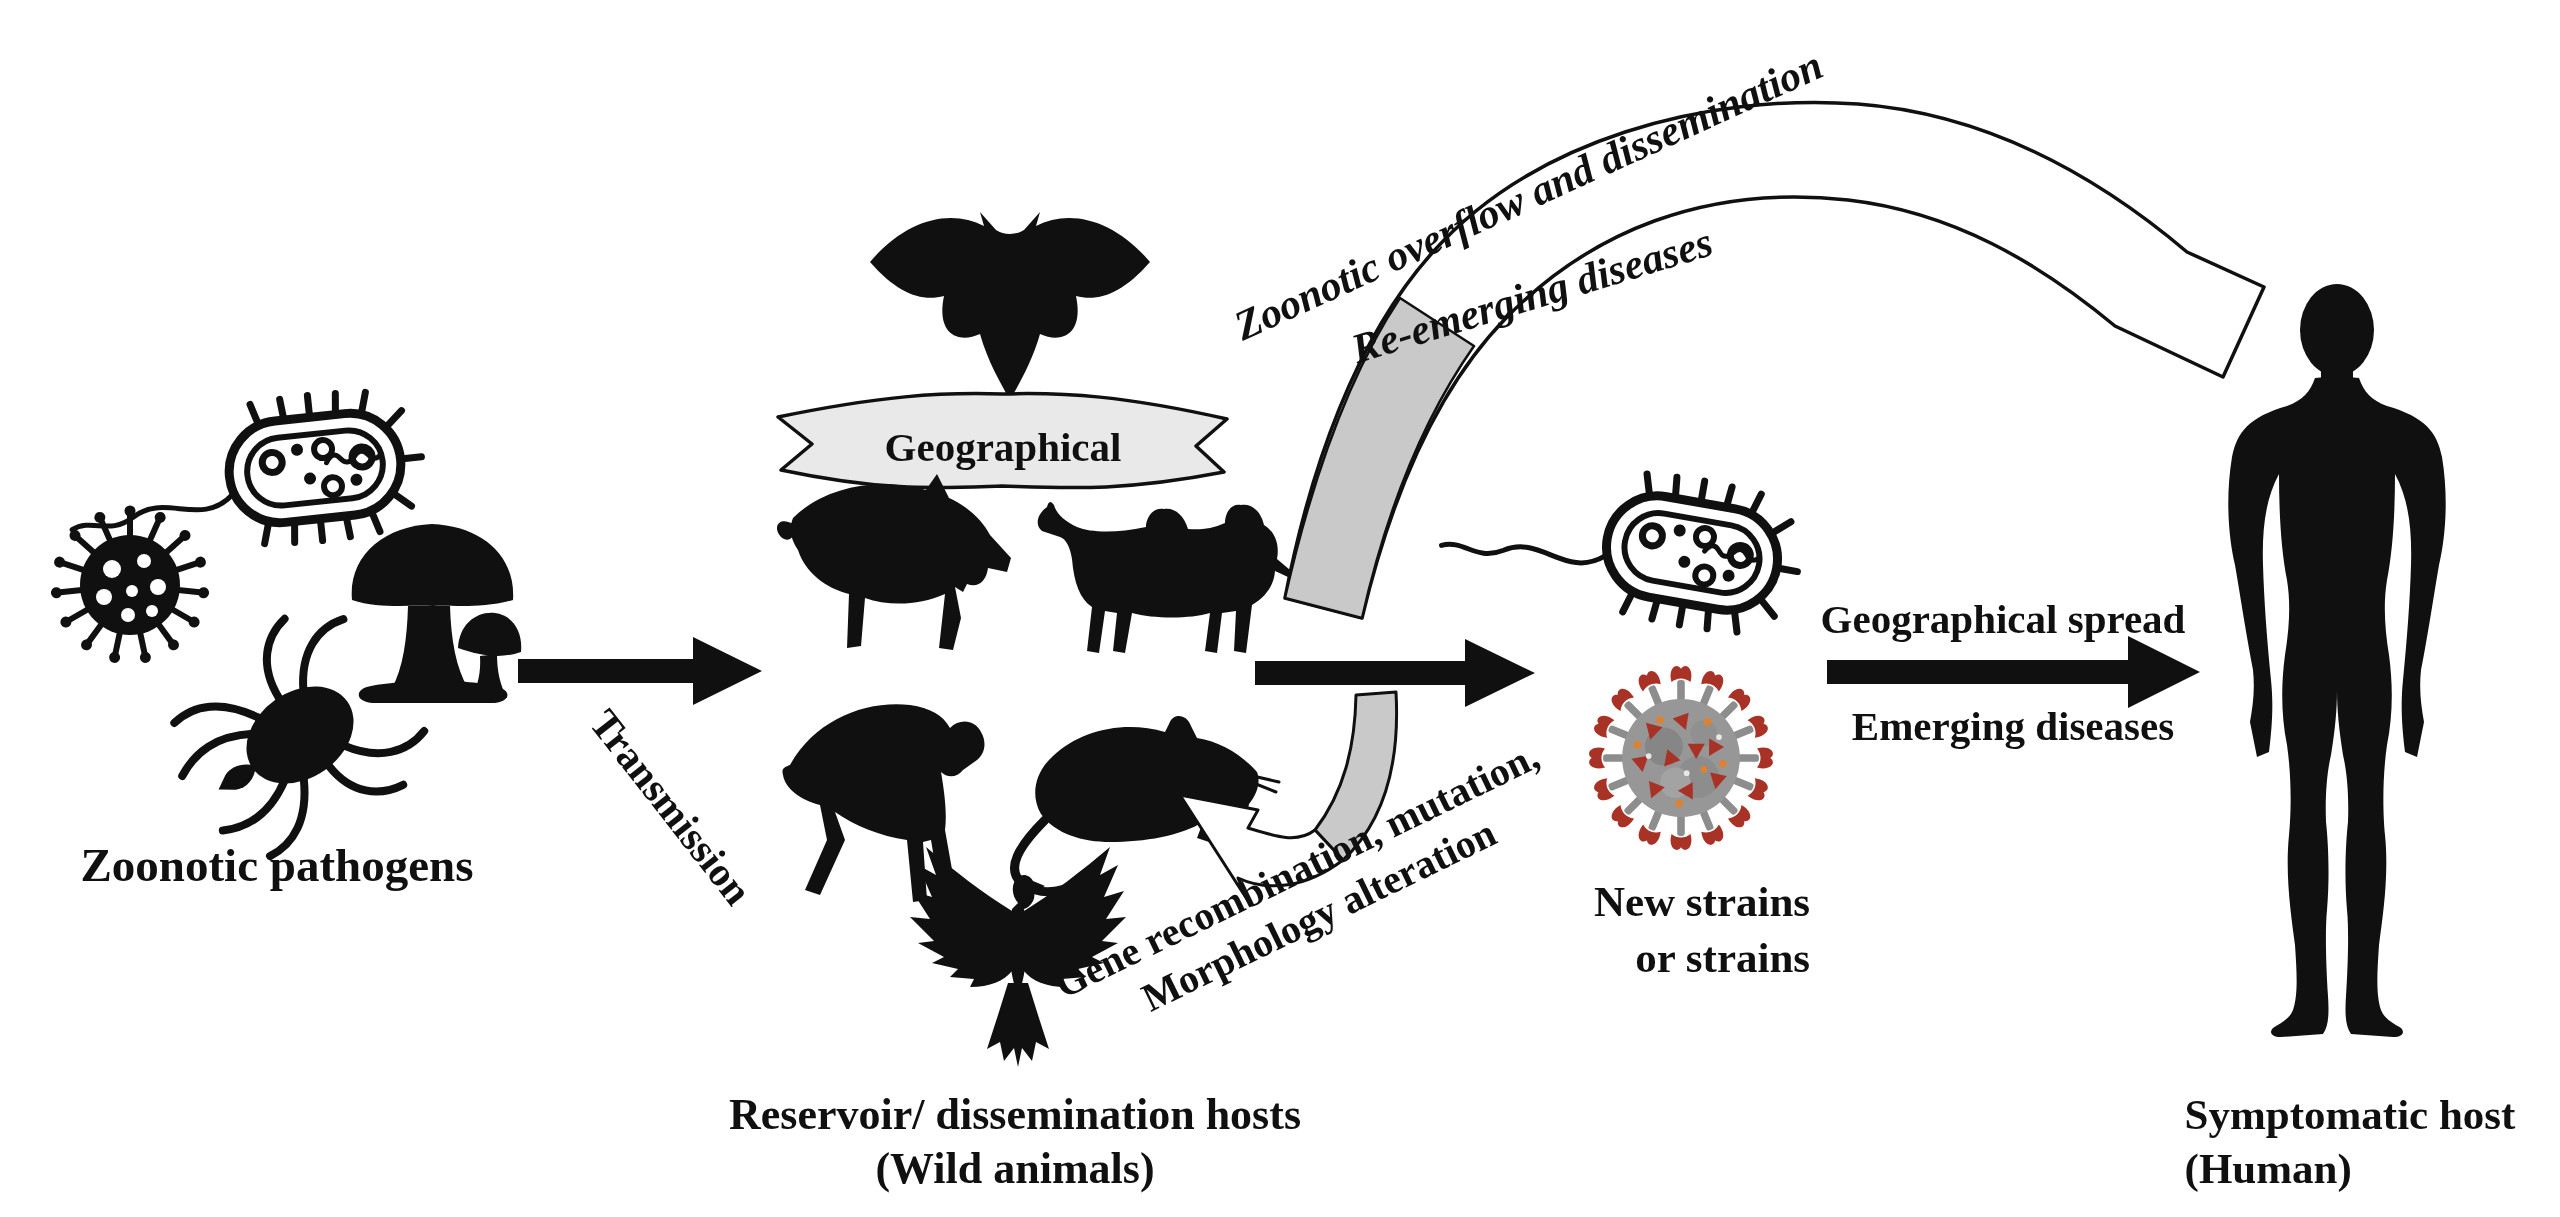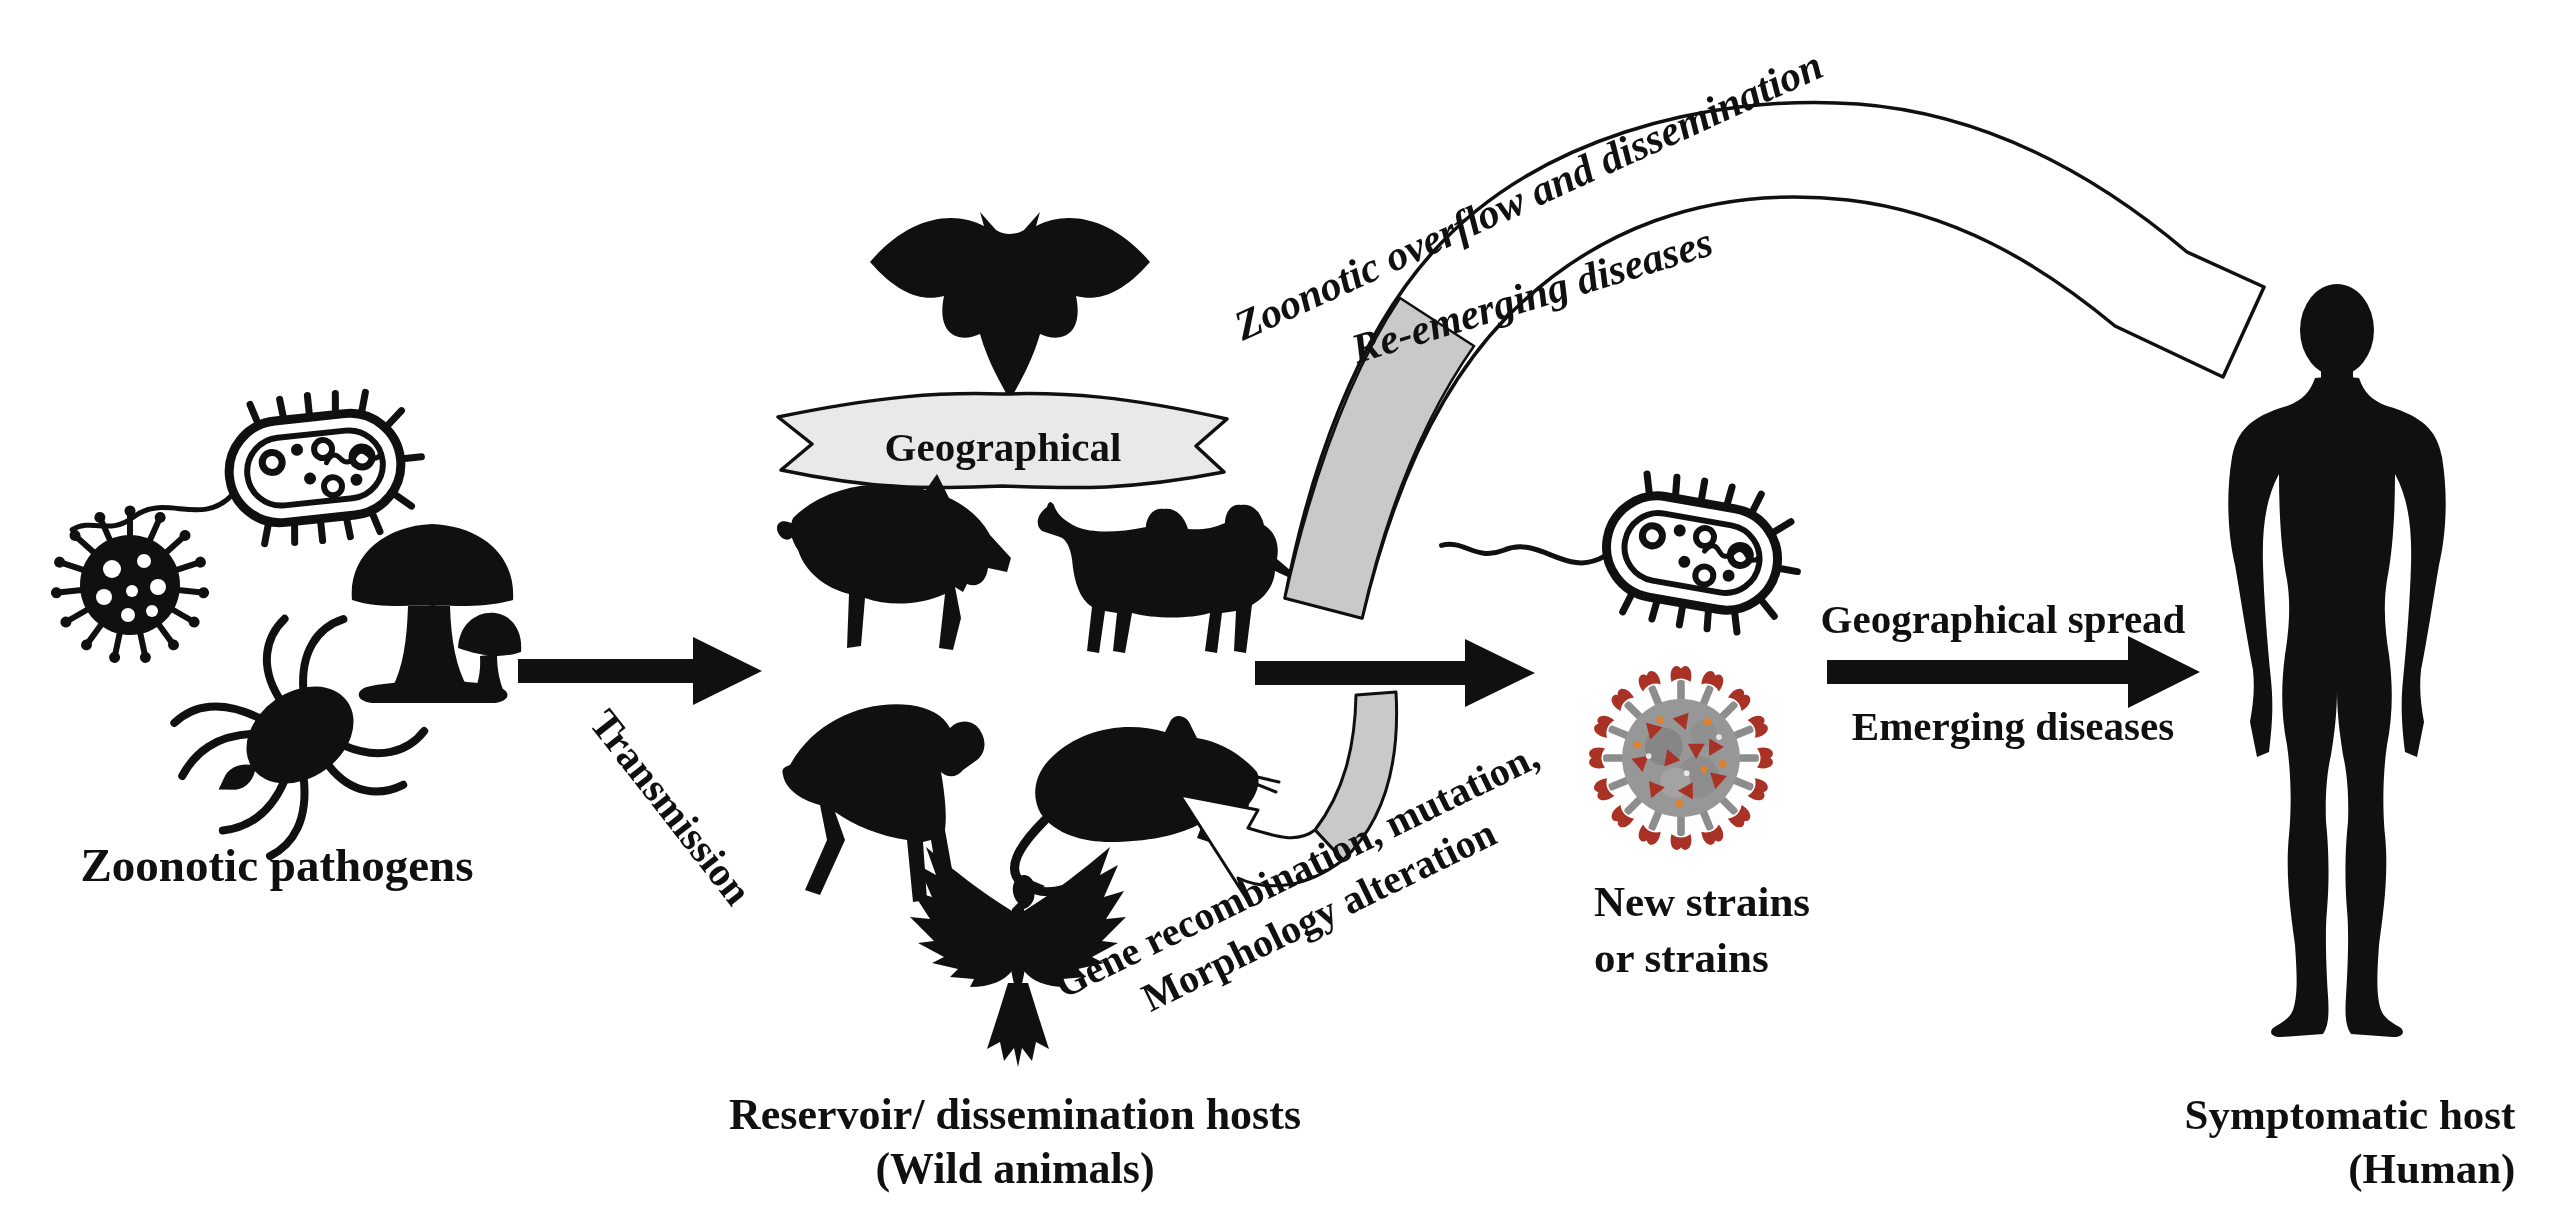--- a/index.html
+++ b/index.html
@@ -13,24 +13,24 @@
     font-family:"Liberation Serif","DejaVu Serif",serif;
   }
   .lbl .line{white-space:nowrap;}
   #lab-zoonotic{left:277px;top:838px;font-size:47px;transform:translateX(-50%);}
   #lab-transmission{left:618px;top:700px;font-size:41px;transform:rotate(52deg);transform-origin:0 0;}
   #lab-amplification{left:1003px;top:447px;font-size:41px;transform:translate(-50%,-50%);}
   #lab-reservoir{left:1015px;top:1088px;font-size:44px;line-height:54px;transform:translateX(-50%);text-align:center;}
   #lab-gene{left:1308px;top:893px;font-size:40px;line-height:50px;transform:translate(-50%,-50%) rotate(-26deg);text-align:center;}
   #lab-overflow{left:1247px;top:302px;font-size:42px;font-style:italic;transform:rotate(-24.5deg);transform-origin:0 100%;}
   #lab-reemerging{left:1360px;top:325px;font-size:42px;font-style:italic;transform:rotate(-17deg);transform-origin:0 100%;}
-  #lab-newstrains{left:1702px;top:874px;font-size:43px;line-height:56px;transform:translateX(-50%);text-align:left;}
+  #lab-newstrains{left:1702px;top:874px;font-size:43px;line-height:56px;transform:translateX(-50%);text-align:right;}
   #lab-geo{left:2003px;top:595px;font-size:41px;transform:translateX(-50%);}
   #lab-emerging{left:2013px;top:702px;font-size:41px;transform:translateX(-50%);}
-  #lab-symptomatic{left:2350px;top:1088px;font-size:43px;line-height:54px;transform:translateX(-50%);text-align:right;}
+  #lab-symptomatic{left:2350px;top:1088px;font-size:43px;line-height:54px;transform:translateX(-50%);text-align:left;}
 </style>
 </head>
 <body>
 
 <div class="canvas">
 
   <svg class="art" viewBox="0 0 2560 1217" fill="#101010" stroke="none">
     <defs>
 
       <g id="bacterium">

